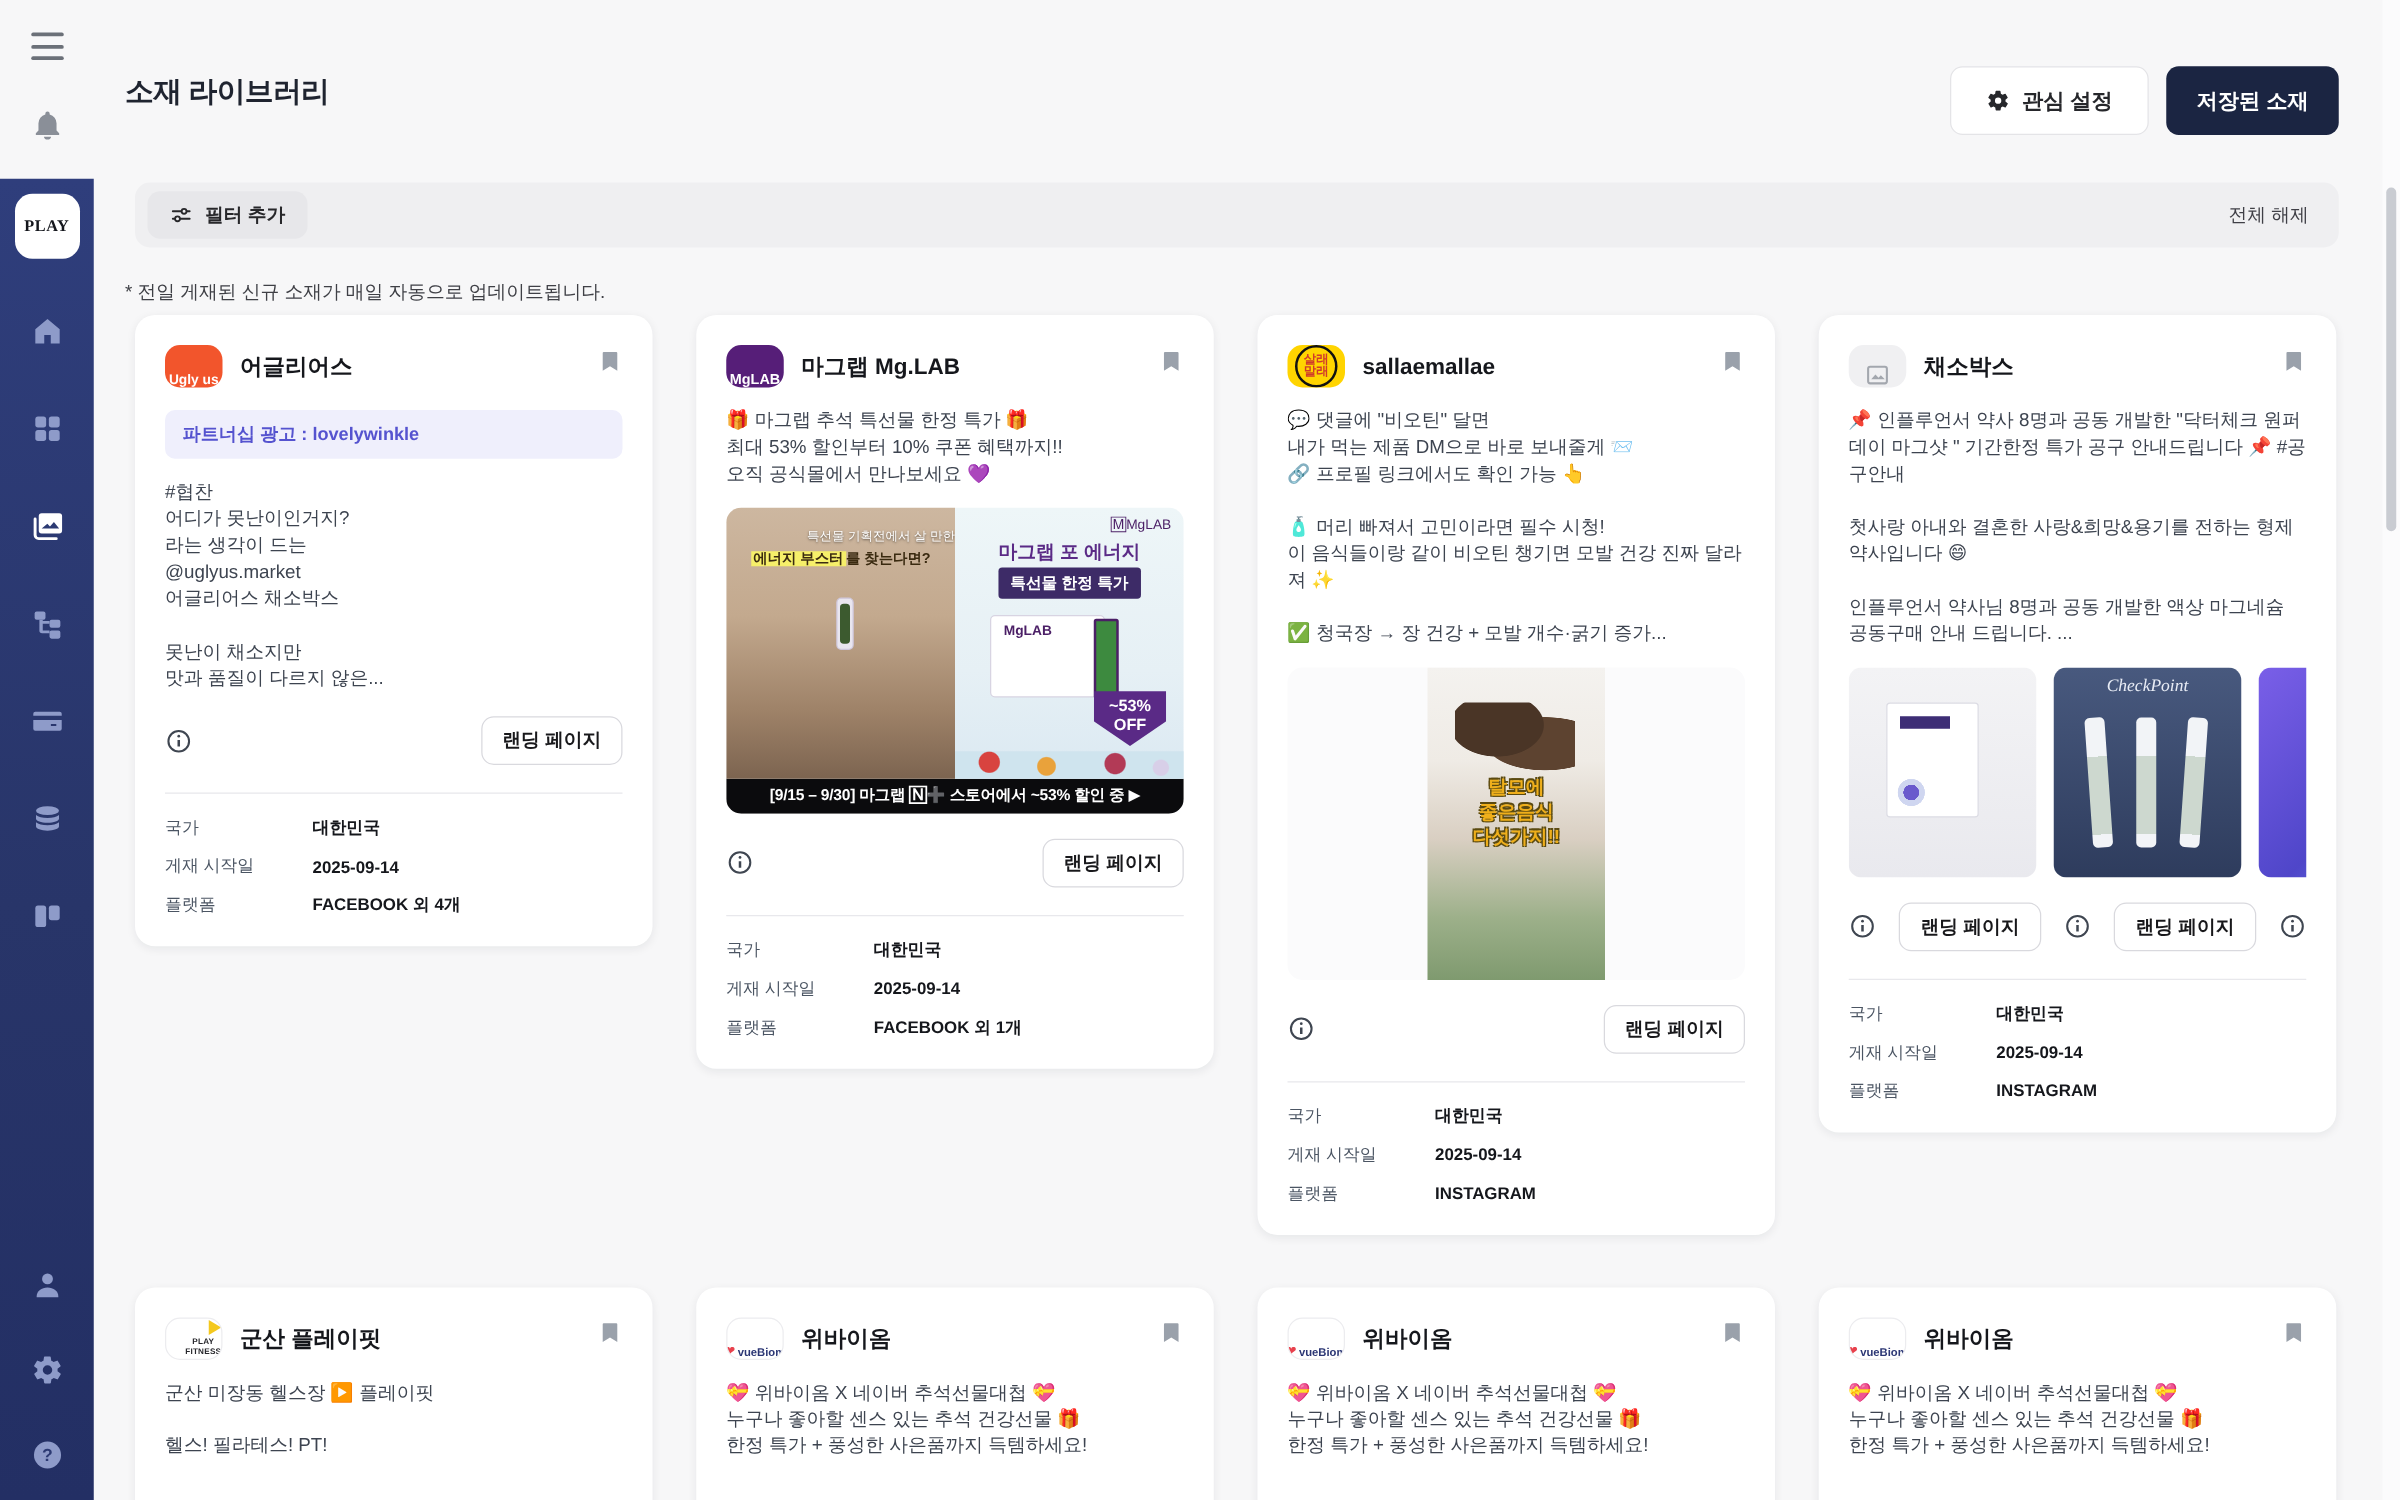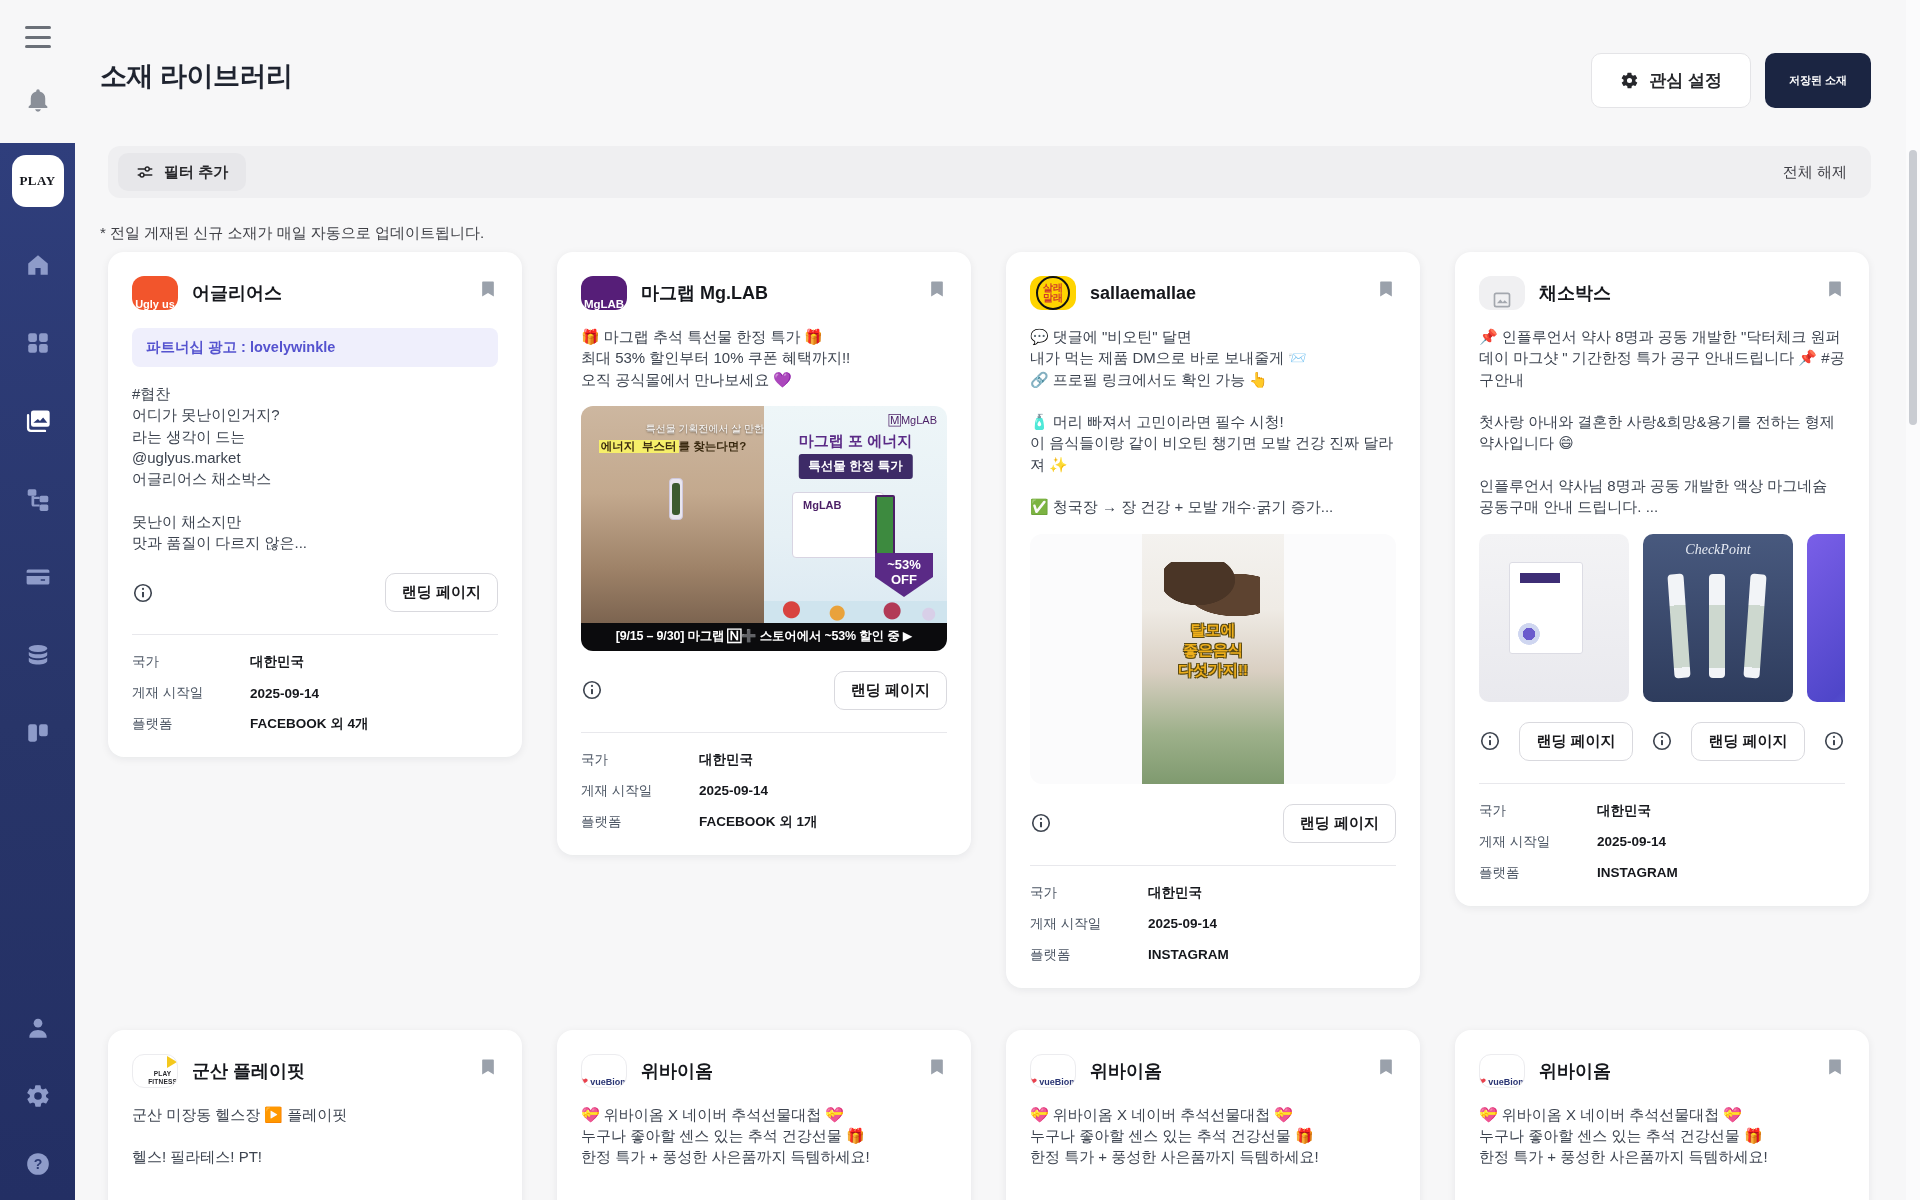--- a/index.html
+++ b/index.html
@@ -17,24 +17,24 @@
   .logo-tile { margin-top:12px; width:52px; height:52px; background:#ffffff; border-radius:14px; display:flex; align-items:center; justify-content:center; cursor:pointer; }
   .logo-tile span { font-family:"Liberation Serif","DejaVu Serif",serif; font-weight:700; font-size:13px; letter-spacing:.5px; color:#14161c; }
   .nav-icon { width:28px; height:28px; margin-top:50px; color:#8e9bc9; cursor:pointer; display:flex; align-items:center; justify-content:center; }
   .nav-icon.first { margin-top:44px; }
   .nav-icon.active { color:#ffffff; }
   .nav-bottom { position:absolute; bottom:22px; left:0; width:75px; display:flex; flex-direction:column; align-items:center; }
   .nav-bottom .nav-icon { margin-top:40px; }
   .nav-bottom .nav-icon:first-child { margin-top:0; }
 
   
-  .page-title { position:absolute; left:100px; top:58px; font-size:27px; font-weight:700; color:#1f2430; letter-spacing:-0.5px; }
+  .page-title { position:absolute; left:100px; top:58px; font-size:23px; font-weight:700; color:#1f2430; letter-spacing:-0.5px; }
   .header-actions { position:absolute; top:53px; right:49px; display:flex; gap:14px; }
   .btn-outline { display:flex; align-items:center; gap:10px; background:#ffffff; border:1px solid #e4e4e7; border-radius:10px; padding:0 28px; height:55px; font-size:17px; font-weight:600; color:#26272b; cursor:pointer; }
-  .btn-dark { display:flex; align-items:center; background:#1b2542; border:none; border-radius:10px; padding:0 24px; height:55px; font-size:11px; font-weight:700; color:#ffffff; cursor:pointer; }
+  .btn-dark { display:flex; align-items:center; background:#1b2542; border:none; border-radius:10px; padding:0 24px; height:55px; font-size:17px; font-weight:700; color:#ffffff; cursor:pointer; }
 
   
   .filter-bar { position:absolute; left:108px; top:146px; width:1763px; height:52px; background:#efeff1; border-radius:12px; display:flex; align-items:center; justify-content:space-between; padding:0 24px 0 10px; }
   .btn-filter { display:flex; align-items:center; gap:10px; background:#e7e7ea; border:none; border-radius:10px; height:38px; padding:0 18px; font-size:15px; font-weight:600; color:#27272a; cursor:pointer; }
   .clear-all { font-size:15px; font-weight:500; color:#3f3f46; cursor:pointer; }
   .notice { position:absolute; left:100px; top:224px; font-size:15px; font-weight:500; color:#3f4046; }
 
   
   .grid { position:absolute; left:108px; top:252px; width:1763px; display:grid; grid-template-columns:repeat(4,414px); column-gap:35px; row-gap:42px; align-items:start; }
   .card { background:#ffffff; border-radius:16px; box-shadow:0 2px 8px rgba(15,23,42,.07); padding:24px; overflow:hidden; }
@@ -56,21 +56,21 @@
   .photo-veg .veg { position:absolute; top:128px; left:10px; width:150px; height:34px; background:radial-gradient(circle at 20% 60%, #4a7a3a 0 22%, transparent 23%),radial-gradient(circle at 45% 40%, #c9a24b 0 20%, transparent 21%),radial-gradient(circle at 70% 55%, #7d5a3a 0 22%, transparent 23%),radial-gradient(circle at 90% 50%, #5f8f46 0 18%, transparent 19%),#b07f4e; border-radius:14px; }
   .photo-veg .box { position:absolute; bottom:0; left:12px; right:12px; height:68px; background:#a97b54; border-radius:4px 4px 0 0; padding:10px 0 0 14px; }
   .photo-veg .box span { font-size:11px; line-height:1.35; font-weight:700; color:rgba(255,255,255,.8); white-space:pre-line; }
 
   
   .img-collage { height:245px; background:#ffffff; }
   .collage-panels { display:flex; height:217px; }
   .panel-left { width:50%; position:relative; background:linear-gradient(180deg,#cdb7a0 0%,#c3a98e 40%,#9e8268 75%,#7c6450 100%); }
   .panel-left .t1 { position:absolute; top:16px; left:0; right:0; text-align:right; font-size:10px; font-weight:400; color:#fff; text-shadow:0 1px 2px rgba(0,0,0,.6); }
   .panel-left .t2 { position:absolute; top:33px; left:0; right:0; text-align:center; font-size:11.5px; font-weight:700; color:#3a2a10; }
-  .panel-left .t2 em { font-style:normal; background:#f6ef6a; padding:0 2px;font-family:Liberation Mono, monospace; }
+  .panel-left .t2 em { font-style:normal; background:#f6ef6a; padding:0 2px; }
   .panel-left .bottle { position:absolute; top:72px; left:88px; width:14px; height:42px; background:#e9e6ef; border:1px solid #cfc8dd; border-radius:4px; }
   .panel-left .bottle:before { content:""; position:absolute; left:2px; top:4px; width:8px; height:32px; background:#3c5a2f; border-radius:3px; }
   .panel-right { width:50%; position:relative; background:linear-gradient(180deg,#eef6f8 0%,#e6f0f5 60%,#dbe9f2 100%); }
   .panel-right .brand { position:absolute; top:8px; right:10px; font-size:11px; font-weight:400; color:#4b1f66; }
   .panel-right .rt { position:absolute; top:26px; left:0; right:0; text-align:center; font-size:15px; font-weight:700; color:#5a2a86; }
   .panel-right .rb { position:absolute; top:48px; left:50%; transform:translateX(-50%); background:#3d2b67; color:#fff; font-size:12.5px; font-weight:700; padding:4px 10px; border-radius:3px; white-space:nowrap; }
   .panel-right .product { position:absolute; top:86px; left:28px; width:92px; height:66px; background:#ffffff; border:1px solid #d8d4e2; border-radius:4px; }
   .panel-right .product:before { content:"MgLAB"; position:absolute; top:6px; left:10px; font-size:11px; font-weight:700; color:#4b1f66; }
   .panel-right .product:after { content:""; position:absolute; right:-12px; top:2px; width:16px; height:60px; background:#3d8a3f; border:2px solid #4b1f66; border-radius:2px; }
   .panel-right .disc { position:absolute; right:14px; bottom:26px; width:58px; height:44px; background:#5a2a86; clip-path:polygon(0 0,100% 0,100% 55%,50% 100%,0 55%); color:#fff; text-align:center; font-size:13px; font-weight:700; padding-top:4px; line-height:1.2; }

